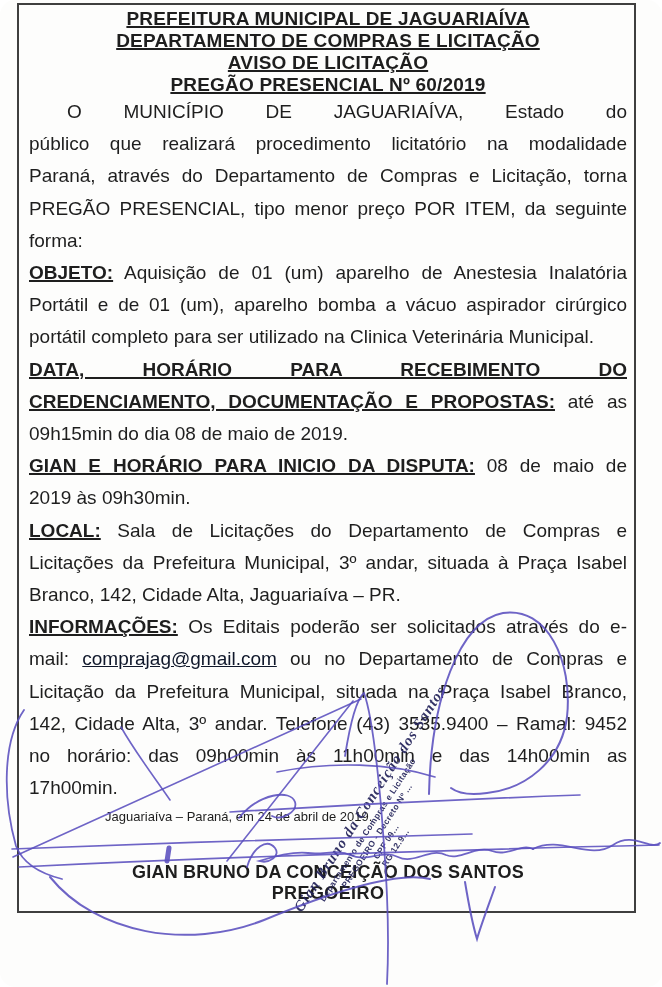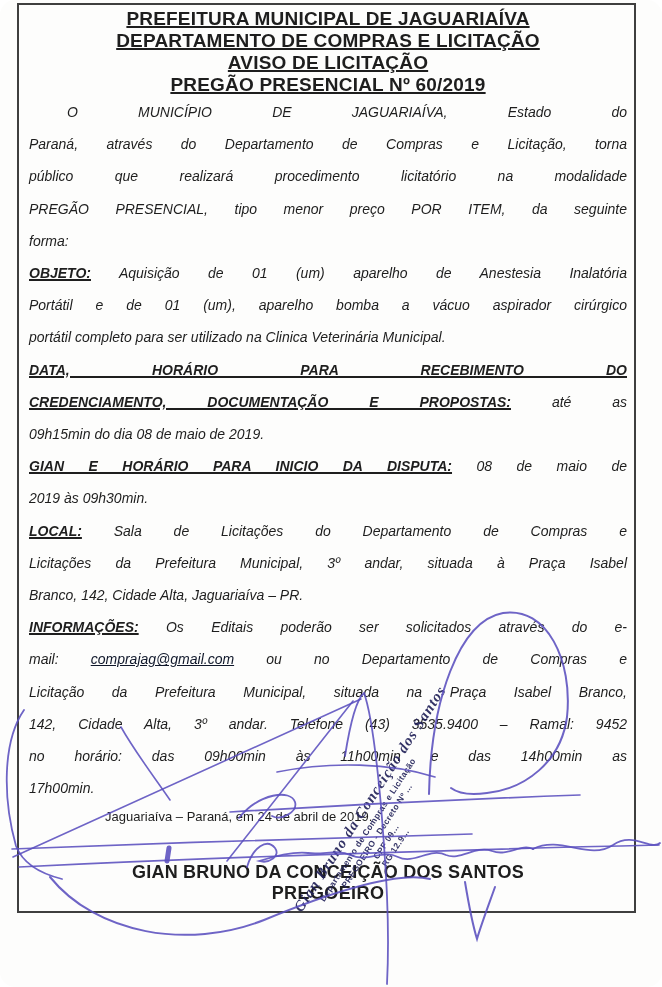--- a/index.html
+++ b/index.html
@@ -25,26 +25,25 @@
     text-align:center;
     font-weight:bold;
     font-size:19px;
     line-height:22px;
     text-decoration:underline;
     text-decoration-thickness:2px;
     letter-spacing:.2px;
     white-space:nowrap;
   }
   .bl{
-    font-size:14px;
+    font-size:19px;
     line-height:32.2px;
     text-align:justify;
     text-align-last:justify;
     white-space:nowrap;
-    font-style:italic;
   }
   .bl.last{text-align-last:left;}
   .indent{padding-left:38px;}
   .lbl{
     font-weight:bold;
     text-decoration:underline;
     text-decoration-thickness:2px;
   }
   .email{
     color:#0f172a;
@@ -114,22 +113,22 @@
 
   <div class="doc-border">
 
     <div class="hline">PREFEITURA MUNICIPAL DE JAGUARIAÍVA</div>
     <div class="hline">DEPARTAMENTO DE COMPRAS E LICITAÇÃO</div>
     <div class="hline">AVISO DE LICITAÇÃO</div>
     <div class="hline">PREGÃO PRESENCIAL Nº 60/2019</div>
 
     <div>
       <div class="bl indent">O MUNICÍPIO DE JAGUARIAÍVA, Estado do</div>
+      <div class="bl">público que realizará procedimento licitatório na modalidade</div>
       <div class="bl">Paraná, através do Departamento de Compras e Licitação, torna</div>
-      <div class="bl">público que realizará procedimento licitatório na modalidade</div>
       <div class="bl">PREGÃO PRESENCIAL, tipo menor preço POR ITEM, da seguinte</div>
       <div class="bl last">forma:</div>
     </div>
 
     <div>
       <div class="bl"><span class="lbl">OBJETO:</span><span> Aquisição de 01 (um) aparelho de Anestesia Inalatória</span></div>
       <div class="bl">Portátil e de 01 (um), aparelho bomba a vácuo aspirador cirúrgico</div>
       <div class="bl last">portátil completo para ser utilizado na Clinica Veterinária Municipal.</div>
     </div>
 

